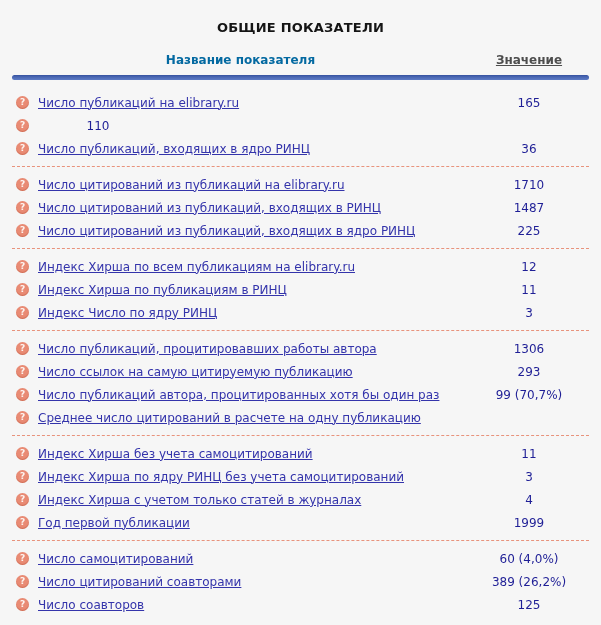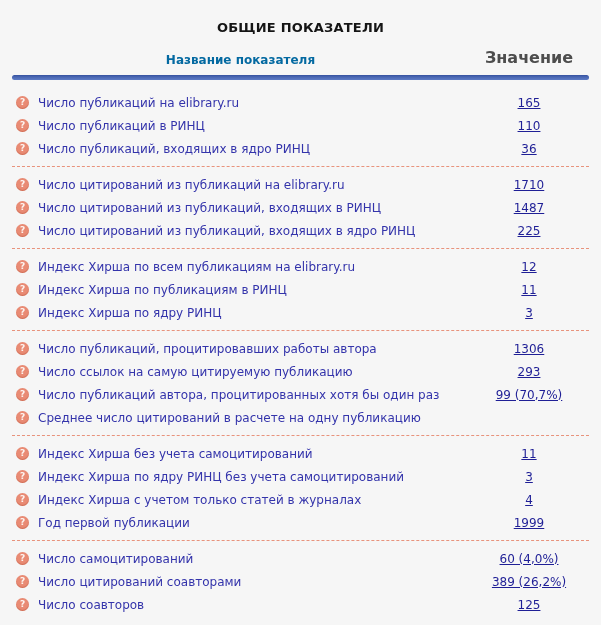--- a/index.html
+++ b/index.html
@@ -33,23 +33,24 @@
   .th-name {
     flex: 1;
     text-align: center;
     font-size: 12px;
     font-weight: bold;
     color: #0369a1;
   }
   .th-value {
     width: 120px;
     text-align: center;
-    font-size: 16px;
+    font-size: 12px;
     font-weight: bold;
     color: #4d4d4d;
+    text-decoration: underline;
   }
   .blue-bar {
     margin-top: 8px;
     height: 5px;
     border-radius: 3px;
     background: linear-gradient(to bottom, #35519f 0%, #4a67b3 40%, #5d7bc5 100%);
   }
   .groups {
     margin-top: 5px;
   }
@@ -81,28 +82,28 @@
     flex: 0 0 auto;
     cursor: pointer;
     user-select: none;
   }
   .row-label {
     flex: 1;
     font-size: 12px;
     color: #3434ab;
     white-space: nowrap;
     overflow: hidden;
+    text-decoration: underline;
   }
   .row-value {
     width: 120px;
     text-align: center;
     font-size: 12px;
     color: #1f1f96;
     white-space: nowrap;
-    text-decoration: underline;
   }
 </style>
 </head>
 <body>
 
 <div class="page">
 
   <div class="page-title">ОБЩИЕ ПОКАЗАТЕЛИ</div>
 
   <div class="table-header">
@@ -114,21 +115,20 @@
 
   <div class="groups">
       <div class="metric-group">
         <div class="metric-row">
           <span class="help-icon">?</span>
           <span class="row-label">Число публикаций на elibrary.ru</span>
           <span class="row-value">165</span>
         </div>
         <div class="metric-row">
           <span class="help-icon">?</span>
-          <span class="row-label">Число публикаций в РИНЦ</span>
           <span class="row-value">110</span>
         </div>
         <div class="metric-row">
           <span class="help-icon">?</span>
           <span class="row-label">Число публикаций, входящих в ядро РИНЦ</span>
           <span class="row-value">36</span>
         </div>
       </div>
       <div class="metric-group">
         <div class="metric-row">
@@ -153,21 +153,21 @@
           <span class="row-label">Индекс Хирша по всем публикациям на elibrary.ru</span>
           <span class="row-value">12</span>
         </div>
         <div class="metric-row">
           <span class="help-icon">?</span>
           <span class="row-label">Индекс Хирша по публикациям в РИНЦ</span>
           <span class="row-value">11</span>
         </div>
         <div class="metric-row">
           <span class="help-icon">?</span>
-          <span class="row-label">Индекс Хирша по ядру РИНЦ</span>
+          <span class="row-label">Индекс Число по ядру РИНЦ</span>
           <span class="row-value">3</span>
         </div>
       </div>
       <div class="metric-group">
         <div class="metric-row">
           <span class="help-icon">?</span>
           <span class="row-label">Число публикаций, процитировавших работы автора</span>
           <span class="row-value">1306</span>
         </div>
         <div class="metric-row">

